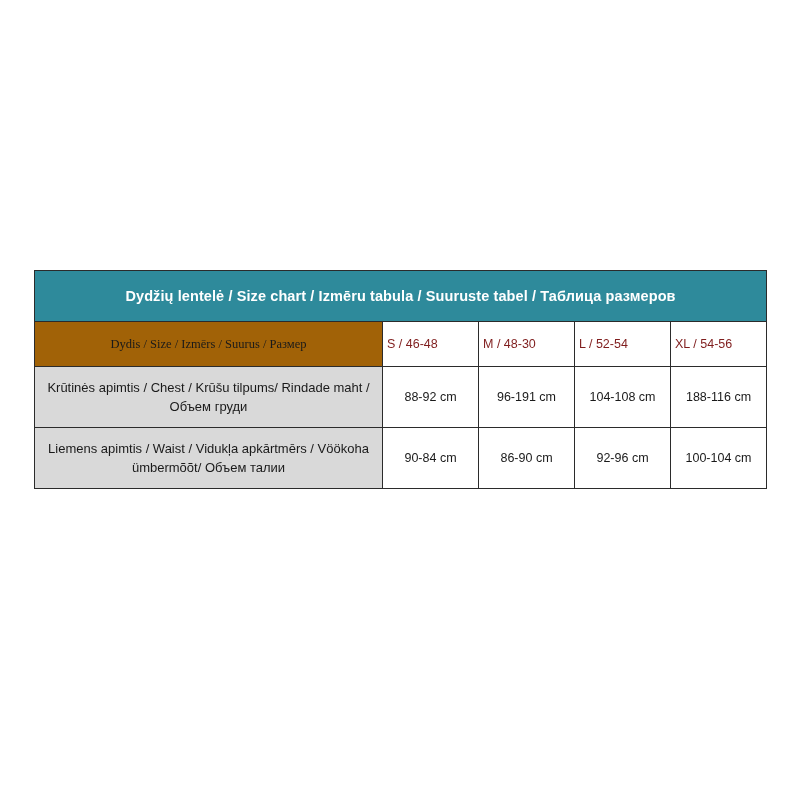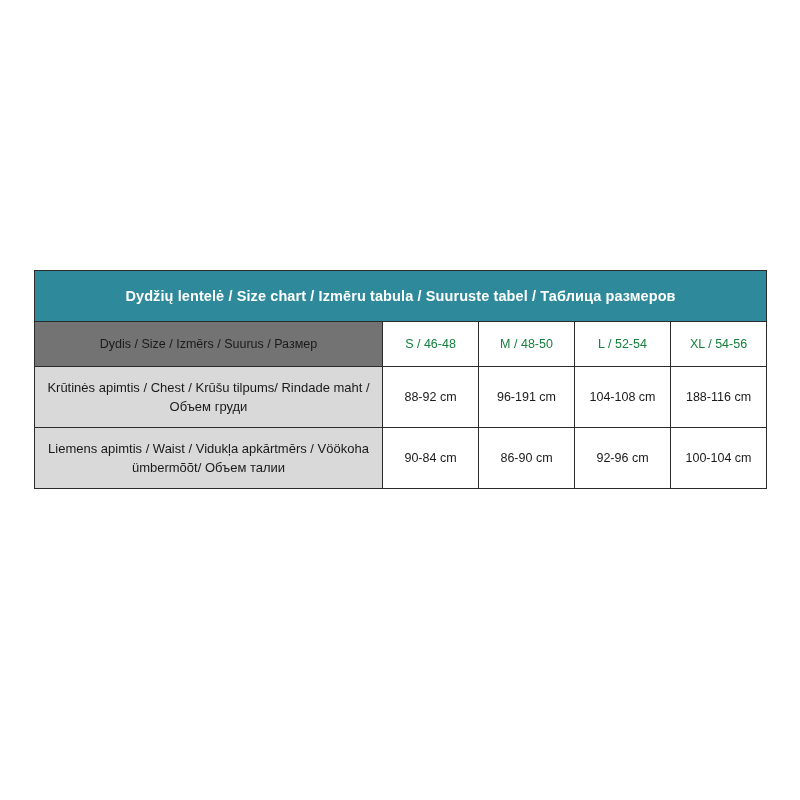--- a/index.html
+++ b/index.html
@@ -39,33 +39,34 @@
     background: #2e8a9b;
     color: #ffffff;
     text-align: center;
     font-weight: bold;
     font-size: 14.5px;
     height: 42px;
     letter-spacing: 0.1px;
     padding: 4px 6px !important;
   }
   .hdr-label {
-    background: #737373;
+    background: #a16207;
     text-align: center;
     font-size: 12.5px;
     color: #1a1a1a;
     height: 38px;
     padding: 3px 8px !important;
     line-height: 1.35;
+    font-family: Liberation Serif, serif;
   }
   .hdr-size {
     background: #ffffff;
-    text-align: center;
+    text-align: left;
     font-size: 12.5px;
-    color: #15803d;
+    color: #7f1d1d;
     height: 38px;
     padding: 3px 4px !important;
   }
   .row-label {
     background: #d9d9d9;
     text-align: center;
     font-size: 13px;
     color: #1a1a1a;
     height: 52px;
     padding: 4px 10px !important;
@@ -95,21 +96,21 @@
         <col class="col-size">
         <col class="col-size">
       </colgroup>
       <tbody>
         <tr>
           <td class="title-cell" colspan="5">Dydžių lentelė / Size chart / Izmēru tabula / Suuruste tabel / Таблица размеров</td>
         </tr>
         <tr>
           <td class="hdr-label">Dydis / Size / Izmērs / Suurus / Размер</td>
           <td class="hdr-size">S / 46-48</td>
-          <td class="hdr-size">M / 48-50</td>
+          <td class="hdr-size">M / 48-30</td>
           <td class="hdr-size">L / 52-54</td>
           <td class="hdr-size">XL / 54-56</td>
         </tr>
         <tr>
           <td class="row-label">Krūtinės apimtis / Chest / Krūšu tilpums/  Rindade maht / Объем груди</td>
           <td class="row-value">88-92 cm</td>
           <td class="row-value">96-191 cm</td>
           <td class="row-value">104-108 cm</td>
           <td class="row-value">188-116 cm</td>
         </tr>

